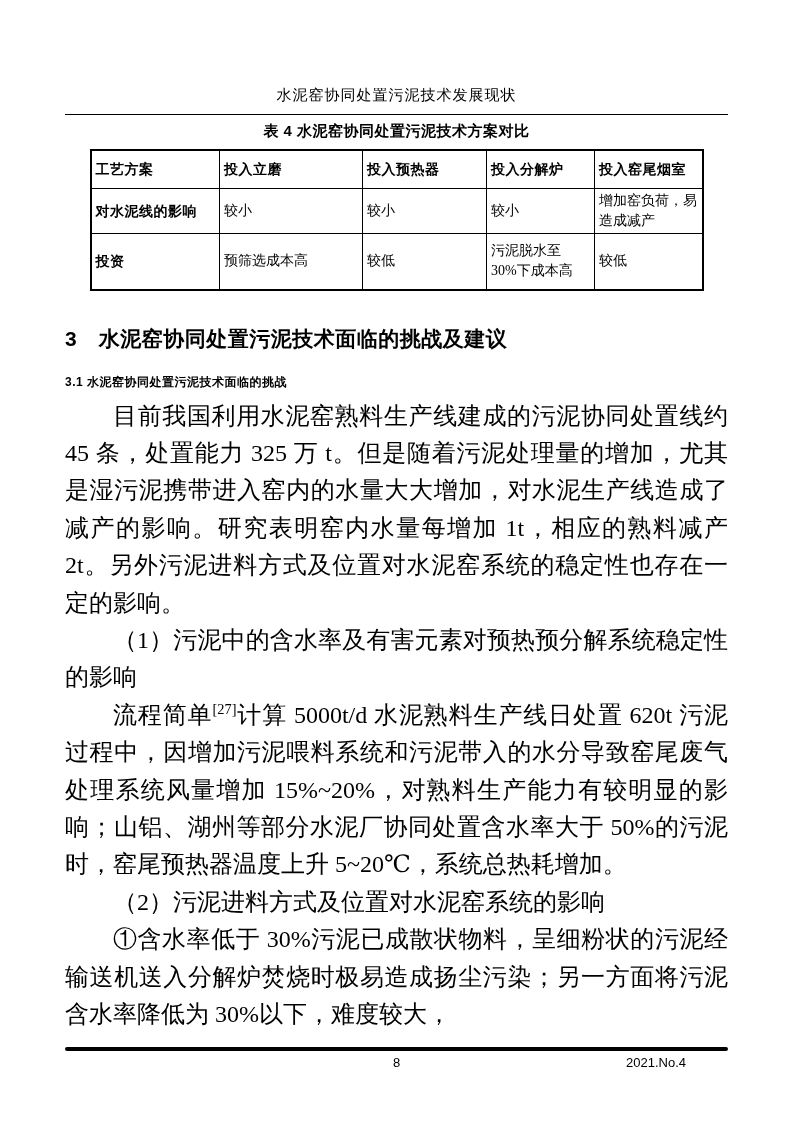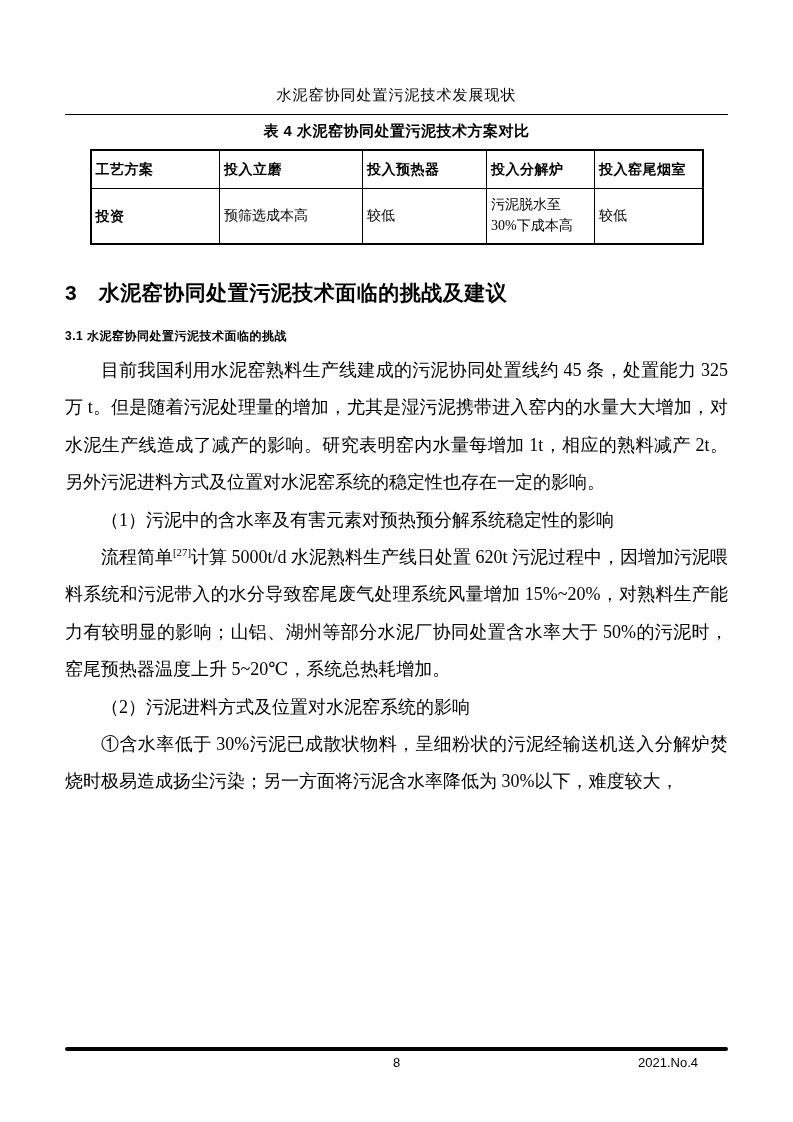--- a/index.html
+++ b/index.html
@@ -80,21 +80,21 @@
     font-size:12px;
     font-weight:bold;
     font-family:"Liberation Sans","DejaVu Sans",sans-serif;
     letter-spacing:0.5px;
   }
 
   
   .body-text { margin-top:7px; }
   p.para {
     margin:0;
-    font-size:18px;
+    font-size:24px;
     line-height:37.4px;
     text-align:justify;
     text-indent:2em;
   }
   .sup { vertical-align:super; font-size:0.6em; line-height:0; }
   .sub { vertical-align:sub;   font-size:0.6em; line-height:0; }
 
   
   .footer {
     position:absolute;
@@ -103,21 +103,21 @@
   }
   .footer-rule { height:4px; background:#000; border-radius:2px; }
   .footer-row {
     position:relative;
     margin-top:4px;
     font-family:"Liberation Sans","DejaVu Sans",sans-serif;
     font-size:13px;
     text-align:center;
   }
   .issue-label {
-    position:absolute; right:30px; top:0;
+    position:absolute; right:42px; top:0;
   }
 </style>
 </head>
 <body>
 
 <div class="page">
   <div class="content">
 
     <div class="running-header">
       <span>水泥窑协同处置污泥技术发展现状</span>
@@ -133,20 +133,28 @@
           <col class="c4">
           <col class="c5">
         </colgroup>
       <tbody>
           <tr class="r-head">
         <th>工艺方案</th>
         <th>投入立磨</th>
         <th>投入预热器</th>
         <th>投入分解炉</th>
         <th>投入窑尾烟室</th>
+      </tr>
+      <tr class="r-impact">
+        <th>对水泥线的影响</th>
+        <td>较小</td>
+        <td>较小</td>
+        <td>较小</td>
+        <td>增加窑负荷，易
+造成减产</td>
       </tr>
       <tr class="r-invest">
         <th>投资</th>
         <td>预筛选成本高</td>
         <td>较低</td>
         <td>污泥脱水至
 30%下成本高</td>
         <td>较低</td>
       </tr>
     </tbody>

